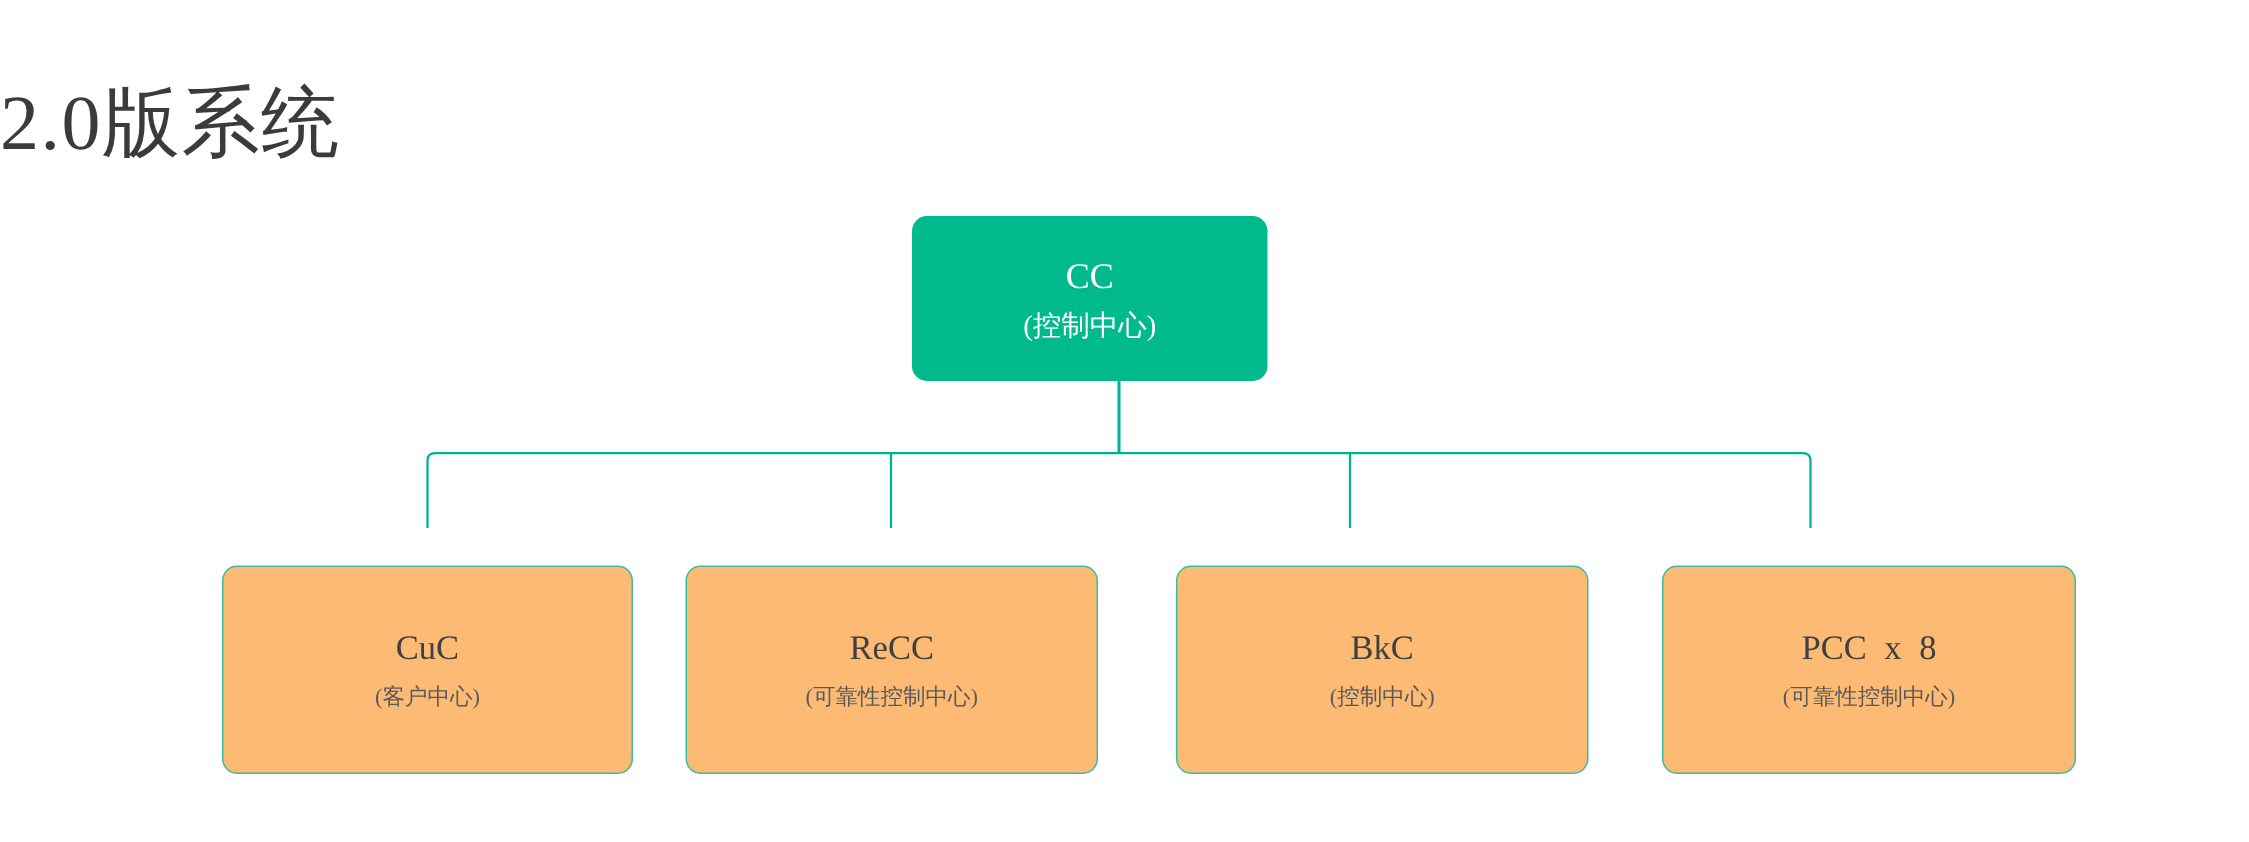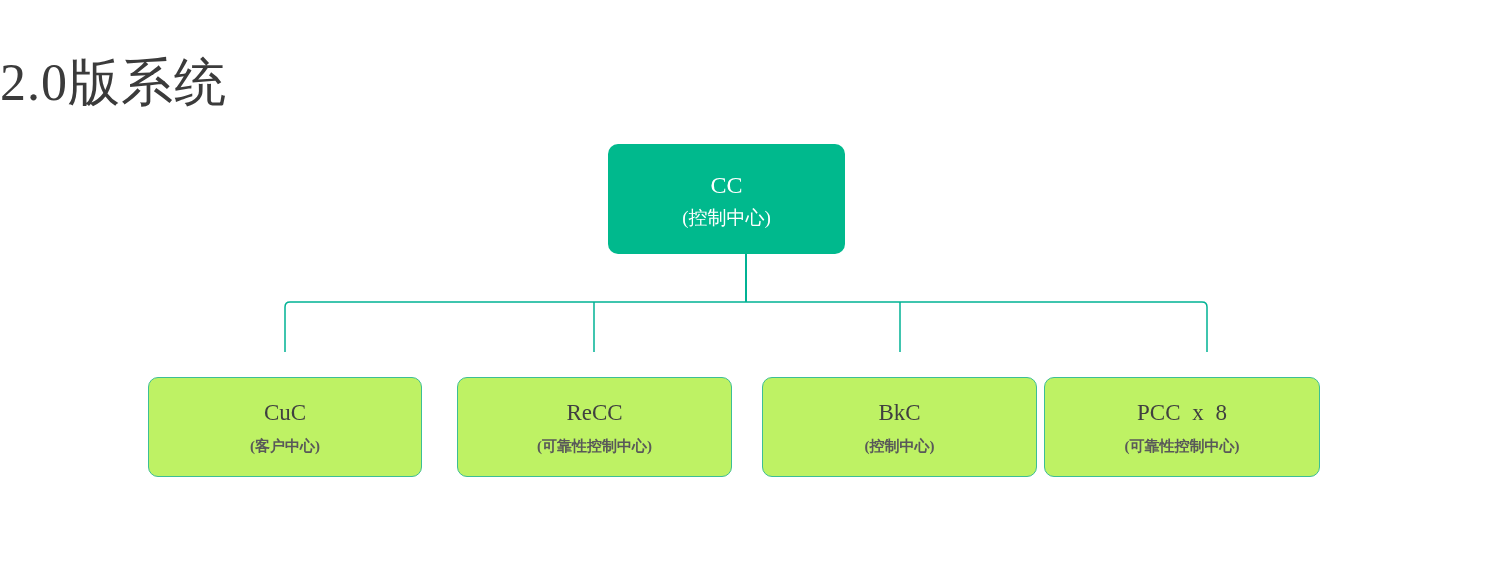--- a/index.html
+++ b/index.html
@@ -58,40 +58,39 @@
     line-height: 24px;
     color: var(--root-text, #ffffff);
   }
   .node-root .node-subtitle {
     font-size: 19px;
     line-height: 16px;
     color: var(--root-text, #ffffff);
   }
   .node-child {
     top: 377px;
-    height: 100px;
-    background: #bef264;
+    height: 139px;
+    background: #fdba74;
     border: 1px solid var(--node-border, #3cbe96);
   }
   .node-child .node-title {
     font-size: 23px;
     line-height: 24px;
     color: var(--node-text, #404040);
     word-spacing: 6px;
   }
   .node-child .node-subtitle {
     font-size: 15px;
     line-height: 16px;
     color: var(--subtitle-text, #595959);
-    font-weight: bold;
   }
   .node-child-1 { left: 148px;  width: 274px; }
   .node-child-2 { left: 457px;  width: 275px; text-align: center; }
-  .node-child-3 { left: 762px;  width: 275px; }
-  .node-child-4 { left: 1044px; width: 276px; }
+  .node-child-3 { left: 784px;  width: 275px; }
+  .node-child-4 { left: 1108px; width: 276px; }
 </style>
 </head>
 <body>
 
 <div class="canvas">
 
   <div class="diagram-title">2.0版系统</div>
 
   <svg class="connectors" width="1499" height="561">
     <path d="M746,254 L746,302" stroke-width="2"></path>

